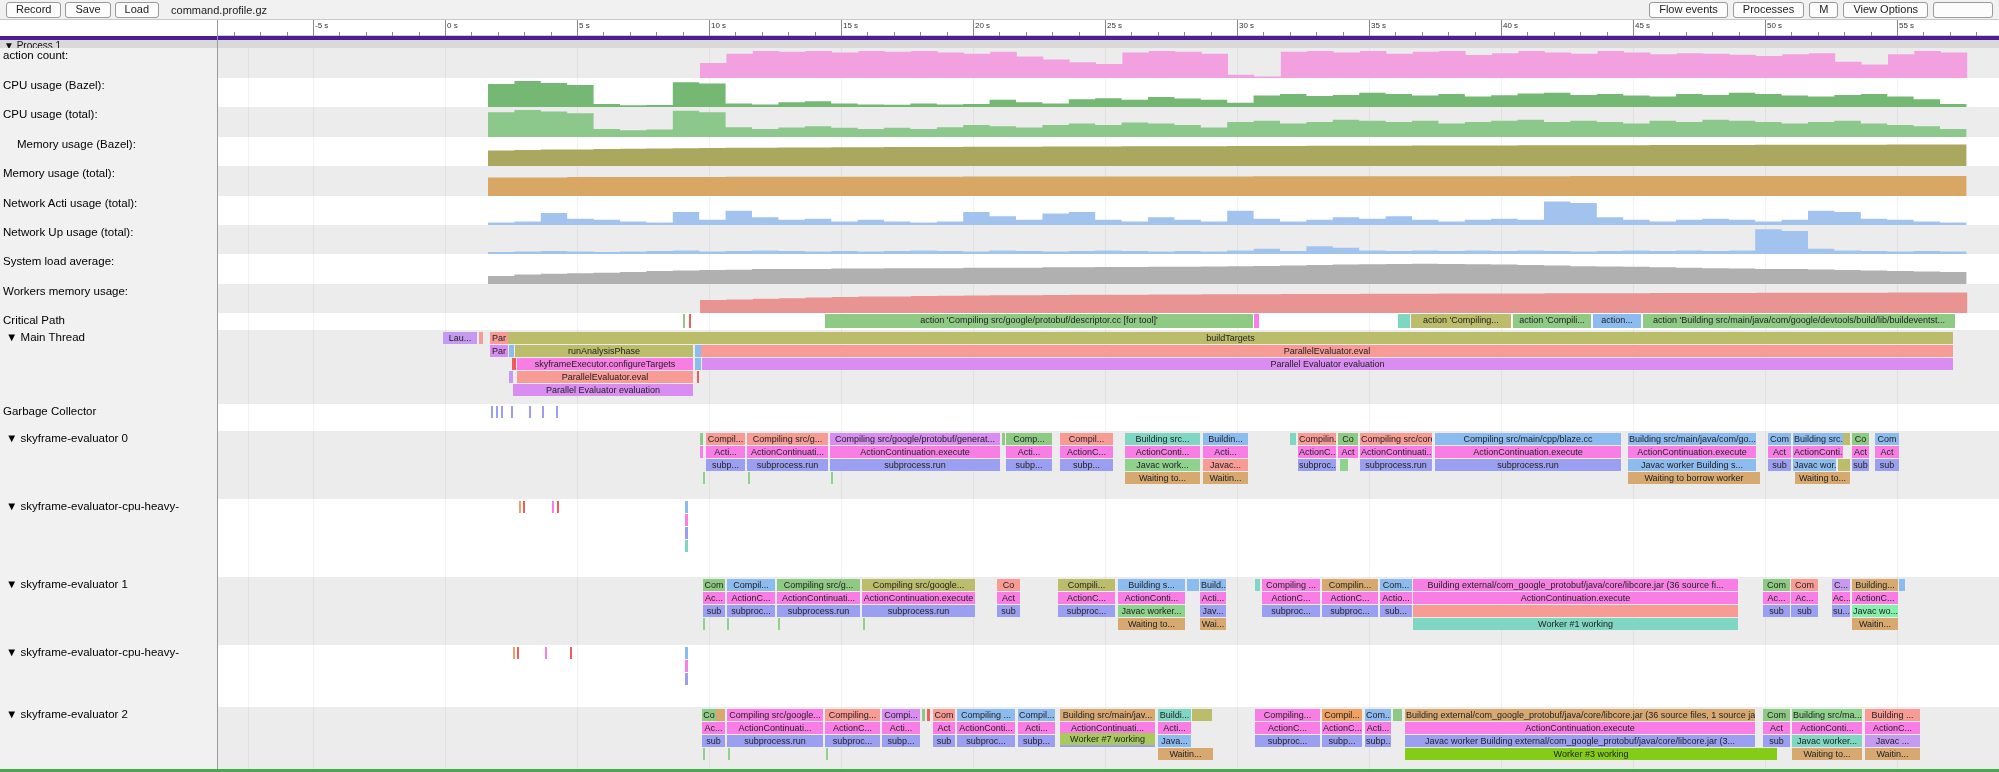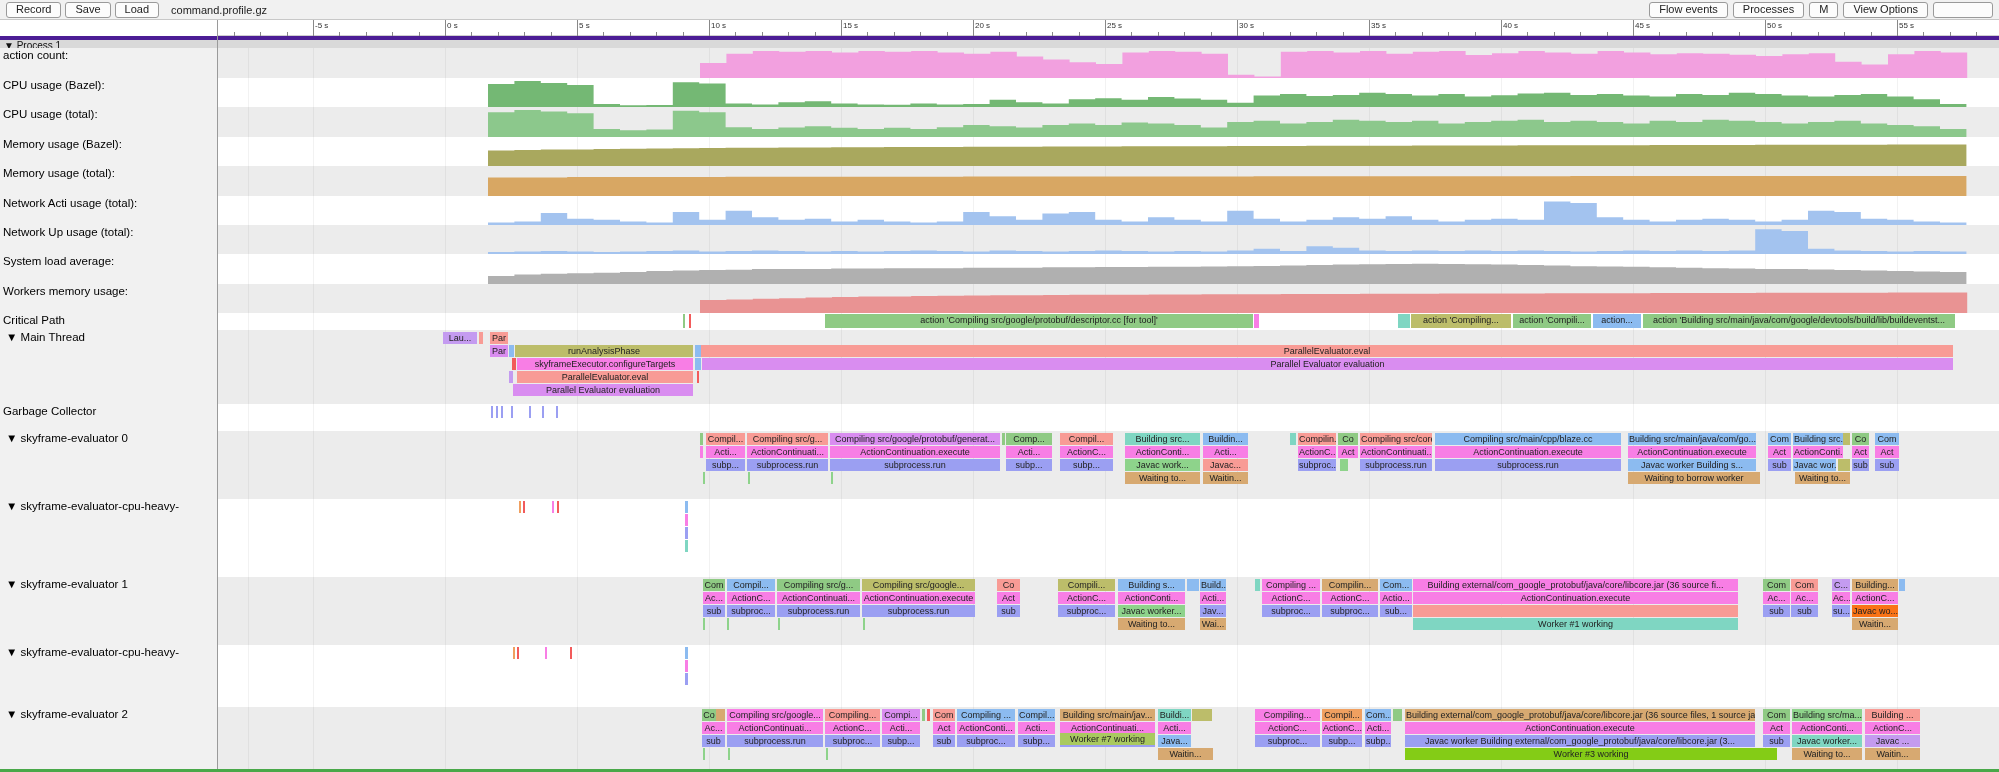--- a/index.html
+++ b/index.html
@@ -170,21 +170,21 @@
           <path d="M 270 29 L 270.0 6.1 L 296.4 6.1 L 296.4 3.0 L 322.8 3.0 L 322.8 5.1 L 349.2 5.1 L 349.2 6.9 L 375.6 6.9 L 375.6 25.9 L 402.0 25.9 L 402.0 27.2 L 428.4 27.2 L 428.4 26.9 L 454.8 26.9 L 454.8 4.3 L 481.2 4.3 L 481.2 5.6 L 507.6 5.6 L 507.6 25.4 L 534.0 25.4 L 534.0 26.4 L 560.4 26.4 L 560.4 24.3 L 586.8 24.3 L 586.8 23.3 L 613.2 23.3 L 613.2 25.6 L 639.6 25.6 L 639.6 26.4 L 666.0 26.4 L 666.0 26.7 L 692.4 26.7 L 692.4 25.4 L 718.8 25.4 L 718.8 26.4 L 745.2 26.4 L 745.2 25.9 L 771.6 25.9 L 771.6 21.7 L 798.0 21.7 L 798.0 24.3 L 824.4 24.3 L 824.4 25.4 L 850.8 25.4 L 850.8 21.2 L 877.2 21.2 L 877.2 20.2 L 903.6 20.2 L 903.6 21.7 L 930.0 21.7 L 930.0 19.1 L 956.4 19.1 L 956.4 20.4 L 982.8 20.4 L 982.8 21.7 L 1009.2 21.7 L 1009.2 24.8 L 1035.6 24.8 L 1035.6 17.6 L 1062.0 17.6 L 1062.0 16.0 L 1088.4 16.0 L 1088.4 18.1 L 1114.8 18.1 L 1114.8 17.0 L 1141.2 17.0 L 1141.2 14.7 L 1167.6 14.7 L 1167.6 16.0 L 1194.0 16.0 L 1194.0 17.6 L 1220.4 17.6 L 1220.4 16.0 L 1246.8 16.0 L 1246.8 18.6 L 1273.2 18.6 L 1273.2 17.3 L 1299.6 17.3 L 1299.6 15.5 L 1326.0 15.5 L 1326.0 14.7 L 1352.4 14.7 L 1352.4 17.0 L 1378.8 17.0 L 1378.8 16.0 L 1405.2 16.0 L 1405.2 17.6 L 1431.6 17.6 L 1431.6 18.6 L 1458.0 18.6 L 1458.0 16.0 L 1484.4 16.0 L 1484.4 17.0 L 1510.8 17.0 L 1510.8 14.7 L 1537.2 14.7 L 1537.2 16.0 L 1563.6 16.0 L 1563.6 17.6 L 1590.0 17.6 L 1590.0 18.6 L 1616.4 18.6 L 1616.4 17.0 L 1642.8 17.0 L 1642.8 16.0 L 1669.2 16.0 L 1669.2 18.6 L 1695.6 18.6 L 1695.6 21.2 L 1722.0 21.2 L 1722.0 25.9 L 1748.4 25.9 L 1748.4 29 Z" fill="#74b874"></path>
         </svg>
       </div>
       <div class="row" style="top: 107px; height: 30px;">
         <div class="rowlabel" style="padding-left: 3px;">CPU usage (total):</div>
         <svg width="1781" height="30" class="chart">
           <path d="M 270 30 L 270.0 5.2 L 296.4 5.2 L 296.4 3.0 L 322.8 3.0 L 322.8 4.4 L 349.2 4.4 L 349.2 6.2 L 375.6 6.2 L 375.6 21.9 L 402.0 21.9 L 402.0 23.3 L 428.4 23.3 L 428.4 22.4 L 454.8 22.4 L 454.8 3.8 L 481.2 3.8 L 481.2 5.2 L 507.6 5.2 L 507.6 20.3 L 534.0 20.3 L 534.0 21.9 L 560.4 21.9 L 560.4 20.6 L 586.8 20.6 L 586.8 19.2 L 613.2 19.2 L 613.2 20.8 L 639.6 20.8 L 639.6 21.9 L 666.0 21.9 L 666.0 20.8 L 692.4 20.8 L 692.4 21.9 L 718.8 21.9 L 718.8 20.3 L 745.2 20.3 L 745.2 18.1 L 771.6 18.1 L 771.6 19.2 L 798.0 19.2 L 798.0 20.6 L 824.4 20.6 L 824.4 18.1 L 850.8 18.1 L 850.8 16.5 L 877.2 16.5 L 877.2 18.1 L 903.6 18.1 L 903.6 15.4 L 930.0 15.4 L 930.0 16.5 L 956.4 16.5 L 956.4 18.1 L 982.8 18.1 L 982.8 20.6 L 1009.2 20.6 L 1009.2 15.1 L 1035.6 15.1 L 1035.6 13.8 L 1062.0 13.8 L 1062.0 16.5 L 1088.4 16.5 L 1088.4 15.1 L 1114.8 15.1 L 1114.8 12.7 L 1141.2 12.7 L 1141.2 13.8 L 1167.6 13.8 L 1167.6 15.1 L 1194.0 15.1 L 1194.0 13.8 L 1220.4 13.8 L 1220.4 16.5 L 1246.8 16.5 L 1246.8 15.1 L 1273.2 15.1 L 1273.2 13.8 L 1299.6 13.8 L 1299.6 12.7 L 1326.0 12.7 L 1326.0 15.1 L 1352.4 15.1 L 1352.4 13.8 L 1378.8 13.8 L 1378.8 15.1 L 1405.2 15.1 L 1405.2 16.5 L 1431.6 16.5 L 1431.6 13.8 L 1458.0 13.8 L 1458.0 15.1 L 1484.4 15.1 L 1484.4 12.7 L 1510.8 12.7 L 1510.8 13.8 L 1537.2 13.8 L 1537.2 15.1 L 1563.6 15.1 L 1563.6 16.5 L 1590.0 16.5 L 1590.0 15.1 L 1616.4 15.1 L 1616.4 13.8 L 1642.8 13.8 L 1642.8 16.5 L 1669.2 16.5 L 1669.2 17.9 L 1695.6 17.9 L 1695.6 19.2 L 1722.0 19.2 L 1722.0 21.9 L 1748.4 21.9 L 1748.4 30 Z" fill="#8cc88c"></path>
         </svg>
       </div>
       <div class="row" style="top: 137px; height: 29px;">
-        <div class="rowlabel" style="padding-left: 3px;">Memory usage (Bazel):</div>
+        <div class="rowlabel" style="padding-left: 17px;">Memory usage (Bazel):</div>
         <svg width="1781" height="29" class="chart">
           <path d="M 270 29 L 270.0 13.4 L 296.4 13.4 L 296.4 12.9 L 322.8 12.9 L 322.8 12.6 L 349.2 12.6 L 349.2 12.4 L 375.6 12.4 L 375.6 12.1 L 402.0 12.1 L 402.0 11.8 L 428.4 11.8 L 428.4 11.6 L 454.8 11.6 L 454.8 11.3 L 481.2 11.3 L 481.2 11.1 L 507.6 11.1 L 507.6 10.8 L 534.0 10.8 L 534.0 10.8 L 560.4 10.8 L 560.4 10.5 L 586.8 10.5 L 586.8 10.5 L 613.2 10.5 L 613.2 10.3 L 639.6 10.3 L 639.6 10.3 L 666.0 10.3 L 666.0 10.0 L 692.4 10.0 L 692.4 10.0 L 718.8 10.0 L 718.8 10.0 L 745.2 10.0 L 745.2 9.8 L 771.6 9.8 L 771.6 9.8 L 798.0 9.8 L 798.0 9.8 L 824.4 9.8 L 824.4 9.5 L 850.8 9.5 L 850.8 9.5 L 877.2 9.5 L 877.2 9.5 L 903.6 9.5 L 903.6 9.2 L 930.0 9.2 L 930.0 9.2 L 956.4 9.2 L 956.4 9.2 L 982.8 9.2 L 982.8 9.2 L 1009.2 9.2 L 1009.2 9.0 L 1035.6 9.0 L 1035.6 9.0 L 1062.0 9.0 L 1062.0 9.0 L 1088.4 9.0 L 1088.4 8.7 L 1114.8 8.7 L 1114.8 8.7 L 1141.2 8.7 L 1141.2 8.7 L 1167.6 8.7 L 1167.6 8.7 L 1194.0 8.7 L 1194.0 8.5 L 1220.4 8.5 L 1220.4 8.5 L 1246.8 8.5 L 1246.8 8.5 L 1273.2 8.5 L 1273.2 8.5 L 1299.6 8.5 L 1299.6 8.2 L 1326.0 8.2 L 1326.0 8.2 L 1352.4 8.2 L 1352.4 8.2 L 1378.8 8.2 L 1378.8 8.2 L 1405.2 8.2 L 1405.2 8.2 L 1431.6 8.2 L 1431.6 7.9 L 1458.0 7.9 L 1458.0 7.9 L 1484.4 7.9 L 1484.4 7.9 L 1510.8 7.9 L 1510.8 7.9 L 1537.2 7.9 L 1537.2 7.7 L 1563.6 7.7 L 1563.6 7.7 L 1590.0 7.7 L 1590.0 7.7 L 1616.4 7.7 L 1616.4 7.7 L 1642.8 7.7 L 1642.8 7.7 L 1669.2 7.7 L 1669.2 7.4 L 1695.6 7.4 L 1695.6 7.4 L 1722.0 7.4 L 1722.0 7.4 L 1748.4 7.4 L 1748.4 29 Z" fill="#a9a85e"></path>
         </svg>
       </div>
       <div class="row" style="top: 166px; height: 30px;">
         <div class="rowlabel" style="padding-left: 3px;">Memory usage (total):</div>
         <svg width="1781" height="30" class="chart">
           <path d="M 270 30 L 270.0 11.6 L 296.4 11.6 L 296.4 11.4 L 322.8 11.4 L 322.8 11.4 L 349.2 11.4 L 349.2 11.1 L 375.6 11.1 L 375.6 11.1 L 402.0 11.1 L 402.0 11.1 L 428.4 11.1 L 428.4 11.1 L 454.8 11.1 L 454.8 11.1 L 481.2 11.1 L 481.2 11.1 L 507.6 11.1 L 507.6 10.8 L 534.0 10.8 L 534.0 10.8 L 560.4 10.8 L 560.4 10.8 L 586.8 10.8 L 586.8 10.8 L 613.2 10.8 L 613.2 10.8 L 639.6 10.8 L 639.6 10.8 L 666.0 10.8 L 666.0 10.8 L 692.4 10.8 L 692.4 10.8 L 718.8 10.8 L 718.8 10.8 L 745.2 10.8 L 745.2 10.6 L 771.6 10.6 L 771.6 10.6 L 798.0 10.6 L 798.0 10.6 L 824.4 10.6 L 824.4 10.6 L 850.8 10.6 L 850.8 10.6 L 877.2 10.6 L 877.2 10.6 L 903.6 10.6 L 903.6 10.6 L 930.0 10.6 L 930.0 10.6 L 956.4 10.6 L 956.4 10.6 L 982.8 10.6 L 982.8 10.6 L 1009.2 10.6 L 1009.2 10.6 L 1035.6 10.6 L 1035.6 10.3 L 1062.0 10.3 L 1062.0 10.3 L 1088.4 10.3 L 1088.4 10.3 L 1114.8 10.3 L 1114.8 10.3 L 1141.2 10.3 L 1141.2 10.3 L 1167.6 10.3 L 1167.6 10.3 L 1194.0 10.3 L 1194.0 10.3 L 1220.4 10.3 L 1220.4 10.3 L 1246.8 10.3 L 1246.8 10.3 L 1273.2 10.3 L 1273.2 10.3 L 1299.6 10.3 L 1299.6 10.3 L 1326.0 10.3 L 1326.0 10.3 L 1352.4 10.3 L 1352.4 10.0 L 1378.8 10.0 L 1378.8 10.0 L 1405.2 10.0 L 1405.2 10.0 L 1431.6 10.0 L 1431.6 10.0 L 1458.0 10.0 L 1458.0 10.0 L 1484.4 10.0 L 1484.4 10.0 L 1510.8 10.0 L 1510.8 10.0 L 1537.2 10.0 L 1537.2 10.0 L 1563.6 10.0 L 1563.6 10.0 L 1590.0 10.0 L 1590.0 10.0 L 1616.4 10.0 L 1616.4 10.0 L 1642.8 10.0 L 1642.8 10.0 L 1669.2 10.0 L 1669.2 10.0 L 1695.6 10.0 L 1695.6 10.0 L 1722.0 10.0 L 1722.0 10.0 L 1748.4 10.0 L 1748.4 30 Z" fill="#d8a763"></path>
         </svg>
       </div>
@@ -222,20 +222,21 @@
         <div class="span" style="left: 1411px; top: 1px; width: 100px; background: rgb(188, 189, 106); height: 14px;">action 'Compiling...</div>
         <div class="span" style="left: 1513px; top: 1px; width: 78px; background: rgb(143, 202, 132); height: 14px;">action 'Compili...</div>
         <div class="span" style="left: 1593px; top: 1px; width: 48px; background: rgb(140, 187, 240); height: 14px;">action...</div>
         <div class="span" style="left: 1643px; top: 1px; width: 312px; background: rgb(143, 202, 132); height: 14px;">action 'Building src/main/java/com/google/devtools/build/lib/buildeventst...</div>
       </div>
       <div class="row" style="top: 330px; height: 74px;">
         <div class="rowlabel" style="padding-left: 6px;">▼ Main Thread</div>
         <div class="span" style="left: 443px; top: 2px; width: 34px; background: rgb(196, 155, 240);">Lau...</div>
         <div class="span" style="left: 479px; top: 2px; width: 4px; background: rgb(248, 155, 149);"></div>
         <div class="span" style="left: 490px; top: 2px; width: 18px; background: rgb(248, 155, 149);">Par</div>
+        <div class="span" style="left: 508px; top: 2px; width: 1445px; background: rgb(188, 189, 106);">buildTargets</div>
         <div class="span" style="left: 490px; top: 15px; width: 18px; background: rgb(217, 141, 240);">Par</div>
         <div class="span" style="left: 509px; top: 15px; width: 5px; background: rgb(140, 187, 240);"></div>
         <div class="span" style="left: 515px; top: 15px; width: 178px; background: rgb(188, 189, 106);">runAnalysisPhase</div>
         <div class="span" style="left: 695px; top: 15px; width: 6px; background: rgb(140, 187, 240);"></div>
         <div class="span" style="left: 701px; top: 15px; width: 1252px; background: rgb(248, 155, 149);">ParallelEvaluator.eval</div>
         <div class="span" style="left: 512px; top: 28px; width: 4px; background: rgb(242, 91, 91);"></div>
         <div class="span" style="left: 517px; top: 28px; width: 176px; background: rgb(248, 126, 229);">skyframeExecutor.configureTargets</div>
         <div class="span" style="left: 695px; top: 28px; width: 6px; background: rgb(140, 187, 240);"></div>
         <div class="span" style="left: 702px; top: 28px; width: 1251px; background: rgb(217, 141, 240);">Parallel Evaluator evaluation</div>
         <div class="span" style="left: 509px; top: 41px; width: 4px; background: rgb(196, 155, 240);"></div>
@@ -373,21 +374,21 @@
         <div class="span" style="left: 1058px; top: 28px; width: 57px; background: rgb(155, 159, 242);">subproc...</div>
         <div class="span" style="left: 1118px; top: 28px; width: 67px; background: rgb(142, 211, 139);">Javac worker...</div>
         <div class="span" style="left: 1200px; top: 28px; width: 26px; background: rgb(155, 159, 242);">Jav...</div>
         <div class="span" style="left: 1262px; top: 28px; width: 58px; background: rgb(155, 159, 242);">subproc...</div>
         <div class="span" style="left: 1322px; top: 28px; width: 56px; background: rgb(155, 159, 242);">subproc...</div>
         <div class="span" style="left: 1380px; top: 28px; width: 32px; background: rgb(155, 159, 242);">sub...</div>
         <div class="span" style="left: 1413px; top: 28px; width: 325px; background: rgb(248, 155, 149);"></div>
         <div class="span" style="left: 1763px; top: 28px; width: 27px; background: rgb(155, 159, 242);">sub</div>
         <div class="span" style="left: 1791px; top: 28px; width: 27px; background: rgb(155, 159, 242);">sub</div>
         <div class="span" style="left: 1832px; top: 28px; width: 18px; background: rgb(155, 159, 242);">su...</div>
-        <div class="span" style="left: 1852px; top: 28px; width: 46px; background: #f97316;">Javac wo...</div>
+        <div class="span" style="left: 1852px; top: 28px; width: 46px; background: #86efac;">Javac wo...</div>
         <div class="span" style="left: 703px; top: 41px; width: 1px; background: rgb(142, 211, 139);"></div>
         <div class="span" style="left: 727px; top: 41px; width: 1px; background: rgb(142, 211, 139);"></div>
         <div class="span" style="left: 778px; top: 41px; width: 1px; background: rgb(142, 211, 139);"></div>
         <div class="span" style="left: 863px; top: 41px; width: 1px; background: rgb(142, 211, 139);"></div>
         <div class="span" style="left: 1118px; top: 41px; width: 67px; background: rgb(215, 169, 113);">Waiting to...</div>
         <div class="span" style="left: 1200px; top: 41px; width: 26px; background: rgb(215, 169, 113);">Wai...</div>
         <div class="span" style="left: 1413px; top: 41px; width: 325px; background: rgb(127, 214, 194);">Worker #1 working</div>
         <div class="span" style="left: 1852px; top: 41px; width: 46px; background: rgb(215, 169, 113);">Waitin...</div>
       </div>
       <div class="row" style="top: 645px; height: 62px;">

